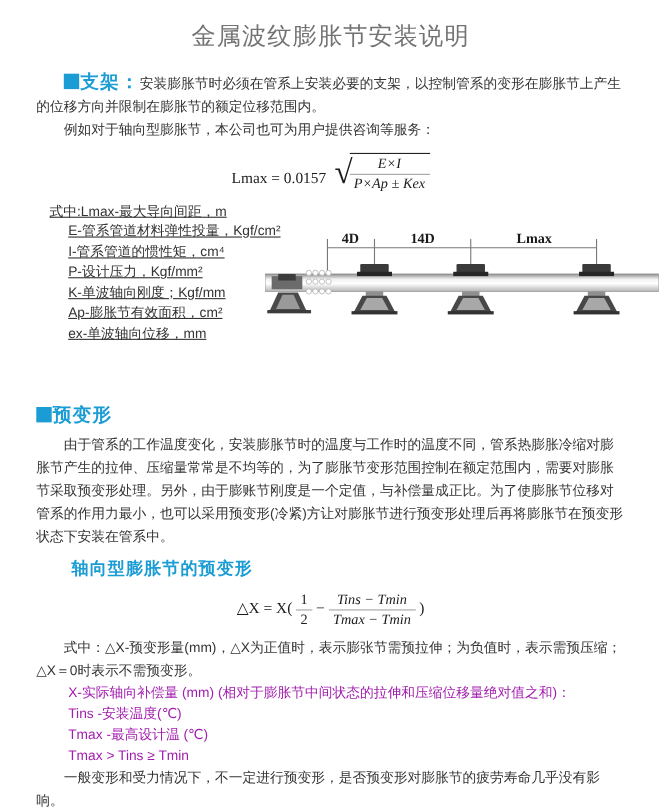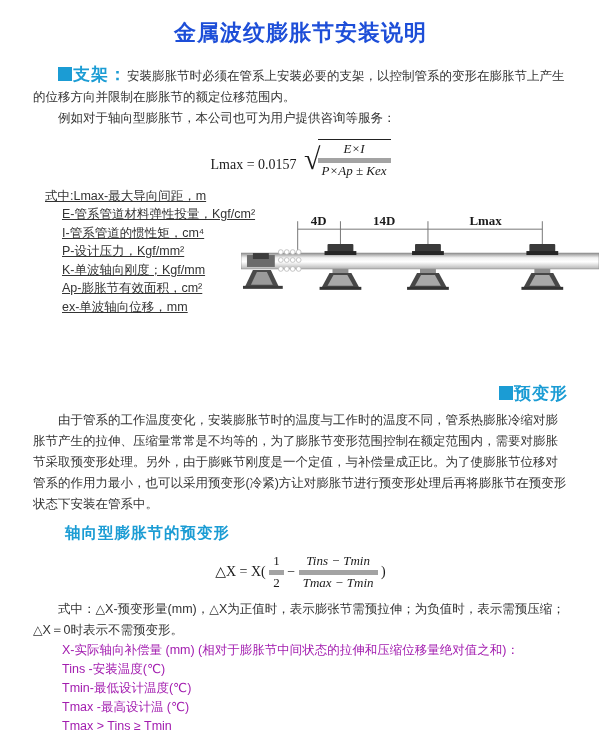--- a/index.html
+++ b/index.html
@@ -4,37 +4,37 @@
 <style>
   * { margin:0; padding:0; box-sizing:border-box; }
   html,body { background:#ffffff; }
   body {
     width:600px; height:737px; overflow:hidden;
     font-family:"Liberation Sans","DejaVu Sans",sans-serif;
     color:#333;
   }
   .doc { padding:12px 32px 10px 33px; position:relative; }
   .title {
-    text-align:center; font-size:22px; font-weight:bold; color:#1d4ed8;
+    text-align:center; font-size:22px; font-weight:normal; color:#737373;
     letter-spacing:1px; margin:6px 0 16px;
   }
   .para { font-size:12.5px; line-height:21px; color:#333; text-indent:2em; }
   .sq {
     display:inline-block; width:14px; height:14px; background:#1b9cd4;
     vertical-align:-1px; margin-right:1px;
   }
   .sec-label { color:#1b9cd4; font-size:17px; font-weight:bold; letter-spacing:1px; }
-  .sec-head-block { margin:26px 0 4px; text-indent:0;text-align:right; }
+  .sec-head-block { margin:14px 0 4px; text-indent:0; }
   
   .formula-row { text-align:center; margin:10px 0 8px; }
   .math { font-family:"Liberation Serif","DejaVu Serif",serif; color:#1a1a1a; font-size:14px; }
   .math .bold { font-weight:normal; }
   .math .it { font-style:italic; }
   .frac { display:inline-flex; flex-direction:column; vertical-align:middle; text-align:center; line-height:1.15; font-size:13px; }
-  .frac .num { border-bottom:5px solid #a3a3a3; padding:0 4px 1px; }
+  .frac .num { border-bottom:1px solid #a3a3a3; padding:0 4px 1px; }
   .frac .den { padding:1px 4px 0; }
   .sqrt { display:inline-flex; align-items:center; margin-left:4px; }
   .sqrt .rad { font-size:30px; font-weight:normal; line-height:22px; margin-right:-3px; }
   .sqrt .under { border-top:1.5px solid #222; padding-top:2px; }
   
   .defs-wrap { position:relative; min-height:170px;text-decoration:underline; }
   .def-line { font-size:12.5px; line-height:18.5px; color:#333; padding-left:29px; white-space:nowrap; }
   .def-line.first { padding-left:12px; }
   .diagram { position:absolute; left:208px; top:26px; width:358px; height:96px; }
   
@@ -169,18 +169,17 @@
     <span class="frac it">
       <span class="num">Tins − Tmin</span>
       <span class="den">Tmax − Tmin</span>
     </span>
     <span class="bold">)</span>
   </div>
 
   <div class="para">式中：△X-预变形量(mm)，△X为正值时，表示膨张节需预拉伸；为负值时，表示需预压缩；△X＝0时表示不需预变形。</div>
   <div class="item-line">X-实际轴向补偿量 (mm) (相对于膨胀节中间状态的拉伸和压缩位移量绝对值之和)：</div>
   <div class="item-line">Tins -安装温度(℃)</div>
-  <div class="item-line">Tmin-最低设计温度(℃)</div>
   <div class="item-line">Tmax -最高设计温 (℃)</div>
   <div class="item-line">Tmax &gt; Tins ≥ Tmin</div>
   <div class="note-line">一般变形和受力情况下，不一定进行预变形，是否预变形对膨胀节的疲劳寿命几乎没有影响。</div>
 
 </div>
 
 </body></html>

